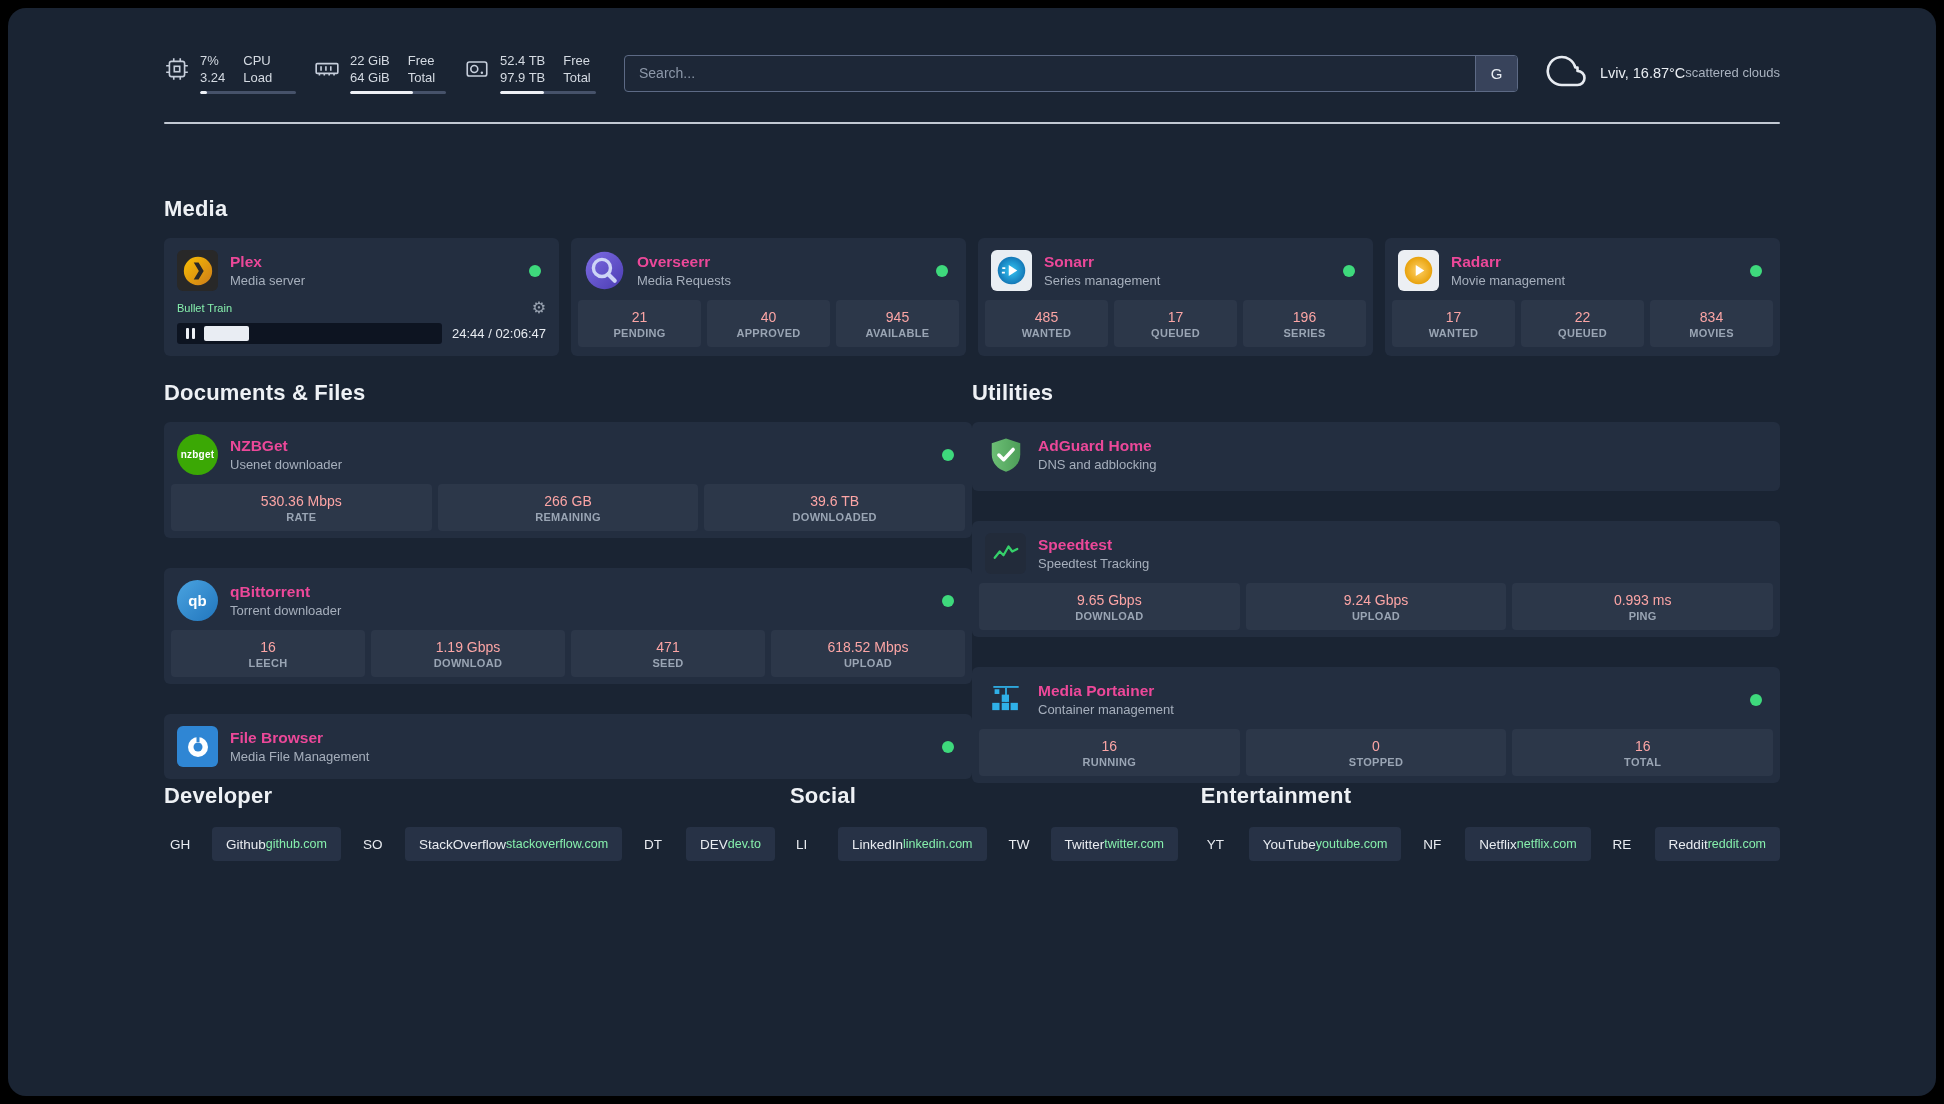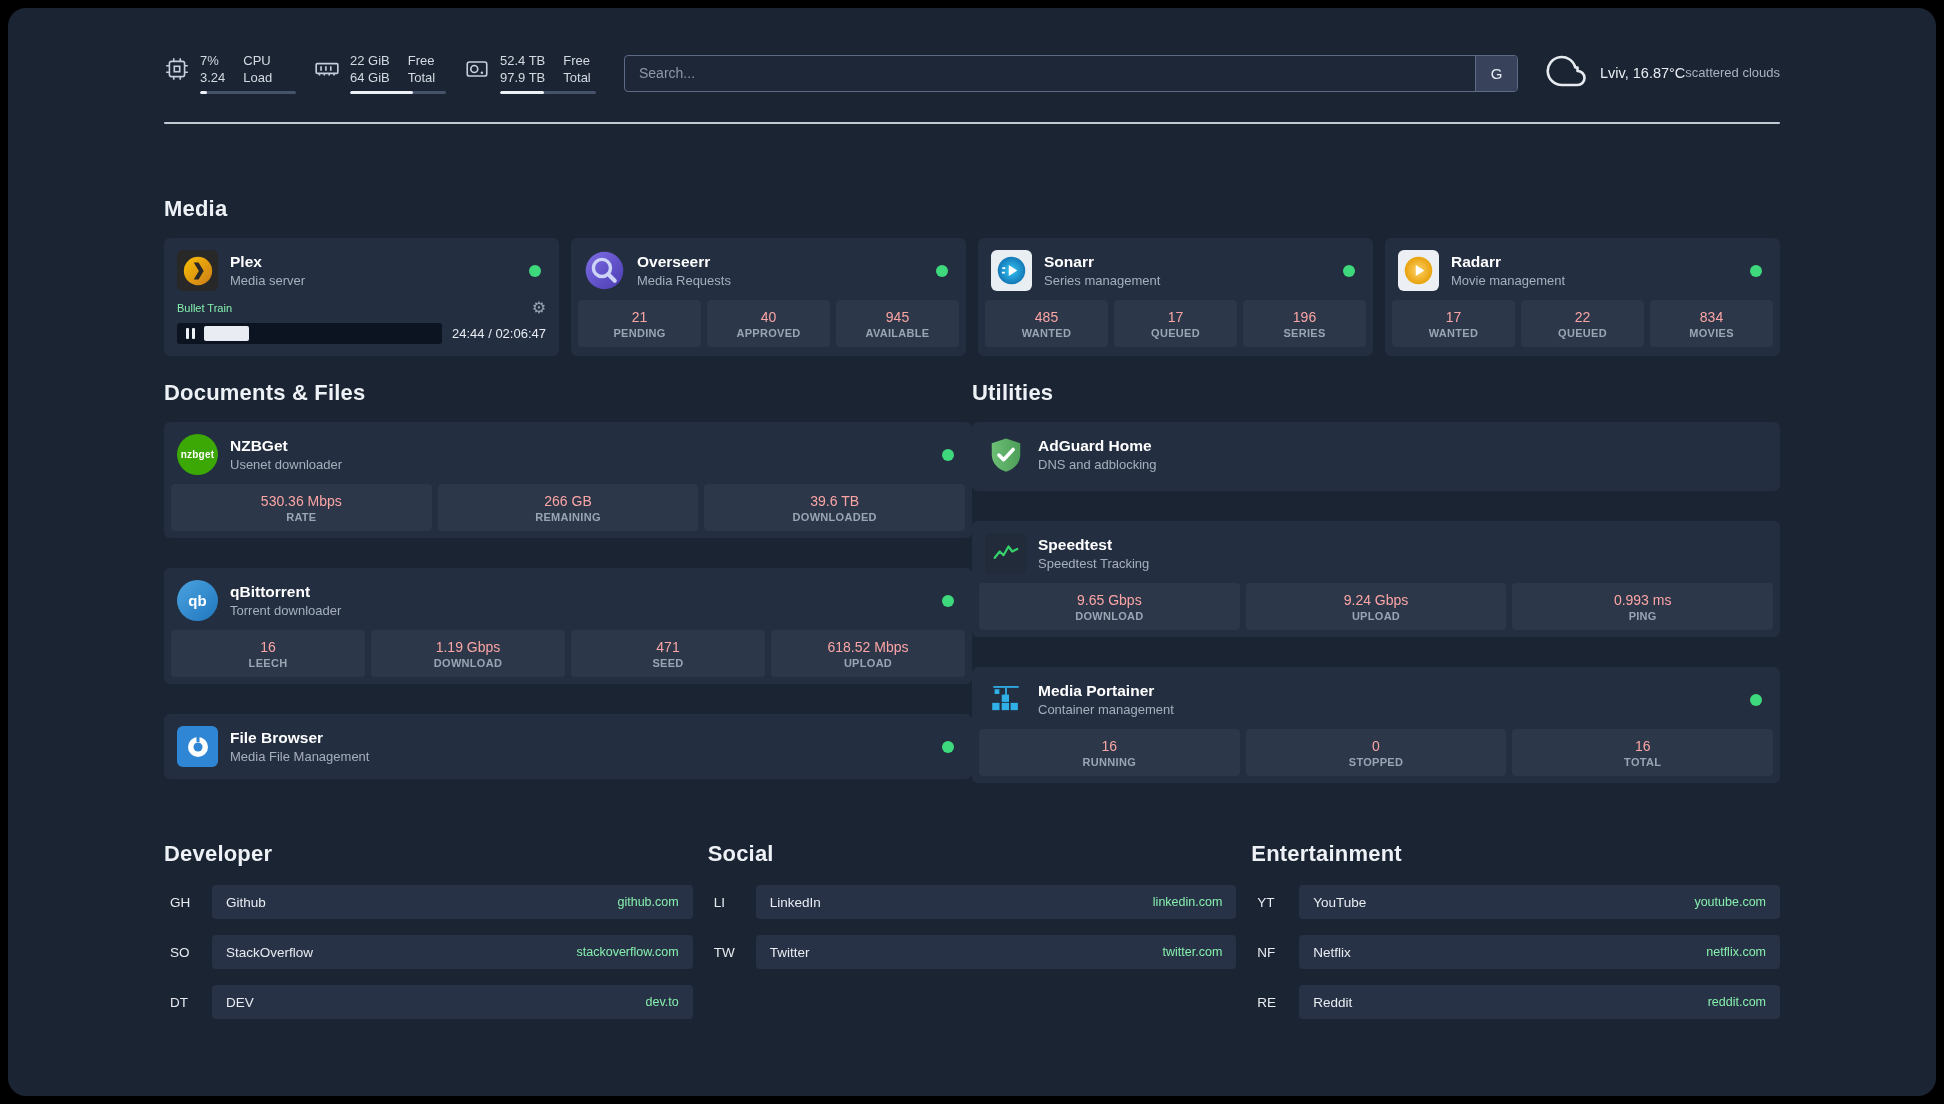--- a/index.html
+++ b/index.html
@@ -38,21 +38,21 @@
   
   h2.sec-title { font-size:22px; font-weight:600; color:#eef1f5; letter-spacing:.2px; }
   .sec-media { margin-top:72px; }
   .cards-grid4 { display:grid; grid-template-columns:repeat(4,1fr); gap:12px; margin-top:16px; }
 
   .card { background:#232e40; border-radius:6px; padding:7px; display:flex; flex-direction:column; cursor:pointer; }
   .card-header { display:flex; align-items:center; gap:12px; padding:5px 6px 9px; }
   .app-icon { width:41px; height:41px; border-radius:6px; flex:none; display:flex;
               align-items:center; justify-content:center; overflow:hidden; }
   .card-titles { flex:1; min-width:0; }
-  .card-name { font-size:15.5px; font-weight:600; color:#ffffff; line-height:19px; }
+  .card-name { font-size:15.5px; font-weight:600; color:#ec4899; line-height:19px; }
   .card-desc { font-size:13px; color:#a6afbc; line-height:16px; margin-top:2px; }
   .dot { width:12px; height:12px; border-radius:50%; background:var(--status-online,#3ed97c); flex:none; margin-right:5px; }
 
   .tiles { display:flex; gap:6px; }
   .tile { flex:1; background:#2c3749; border-radius:4px; height:47px; display:flex;
           flex-direction:column; align-items:center; justify-content:center; gap:2px; }
   .tile-value { font-size:14px; color:#fca5a5; }
   .tile-label { font-size:11px; font-weight:700; color:#9aa5b4; letter-spacing:.3px; }
 
   
@@ -65,22 +65,22 @@
   .pause-btn i { width:3px; height:11px; background:#eef1f6; border-radius:1px; display:block; }
   .player-rail { flex:1; height:21px; display:flex; align-items:center; padding-right:3px; }
   .player-fill { height:15px; background:#e9edf3; border-radius:2px; }
   .player-time { font-size:13px; color:#e8ecf1; white-space:nowrap; }
 
   
   .twocol { display:grid; grid-template-columns:1fr 1fr; gap:0; margin-top:24px; }
   .col-cards { display:flex; flex-direction:column; gap:30px; margin-top:16px; }
 
   
-  .bookmarks { display:grid; grid-template-columns:repeat(3,1fr); gap:15px; margin-top:58px; }
-  .bm-list { margin-top:18px; display:flex; flex-direction:column; gap:16px; }
+  .bookmarks { display:grid; grid-template-columns:repeat(3,1fr); gap:15px; }
+  .bm-list { margin-top:18px; display:flex; flex-direction:row; gap:16px; }
   .bm-row { display:flex; align-items:center; cursor:pointer; }
   .bm-abbr { width:48px; font-size:13.5px; color:#e8ebf0; padding-left:6px; font-weight:500; }
   .bm-pill { flex:1; height:34px; background:#273246; border-radius:4px; display:flex;
              align-items:center; justify-content:space-between; padding:0 14px; }
   .bm-name { font-size:13.5px; color:#e9ecf1; }
   .bm-domain { font-size:12.5px; color:#86efac; }
 
   
   .circle-icon { width:41px; height:41px; border-radius:50%; display:flex; align-items:center; justify-content:center; }
   .nzb-text { font-size:10px; font-weight:700; color:#fff; letter-spacing:.2px; }

